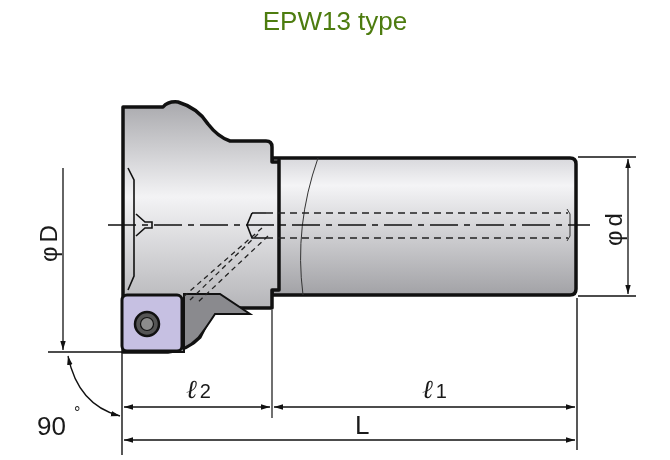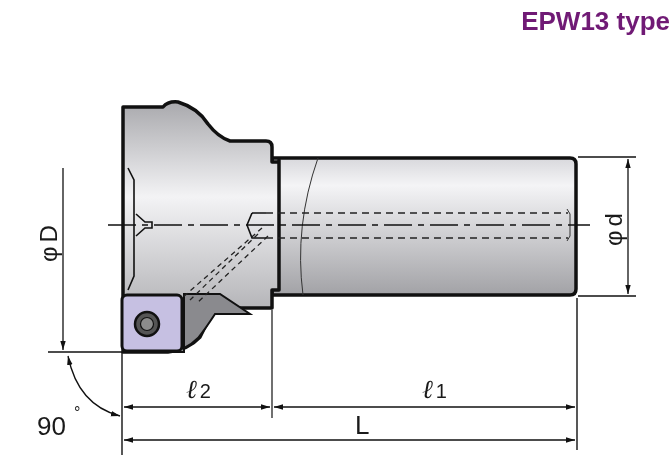--- a/index.html
+++ b/index.html
@@ -1,17 +1,17 @@
 <!DOCTYPE html>
 <html><head>
 <meta charset="utf-8">
 <style>
   html, body { margin: 0; padding: 0; background: #ffffff; }
   body { width: 670px; height: 460px; position: relative; overflow: hidden; font-family: "Liberation Sans", sans-serif; }
-  .title { position: absolute; top: 6px; left: 0; width: 670px; text-align: right; font-size: 26px; color: #701a75; font-weight: bold; }
+  .title { position: absolute; top: 6px; left: 0; width: 670px; text-align: center; font-size: 26px; color: #4d7c0f; }
   svg { position: absolute; left: 0; top: 0; }
   .lbl { font-family: "Liberation Sans", sans-serif; fill: #1a1a1a; }
   .ell { font-family: "DejaVu Serif", serif; font-style: italic; }
 </style>
 </head>
 <body>
 
 <div class="title">EPW13 type</div>
 
 <svg width="670" height="460" viewBox="0 0 670 460">

